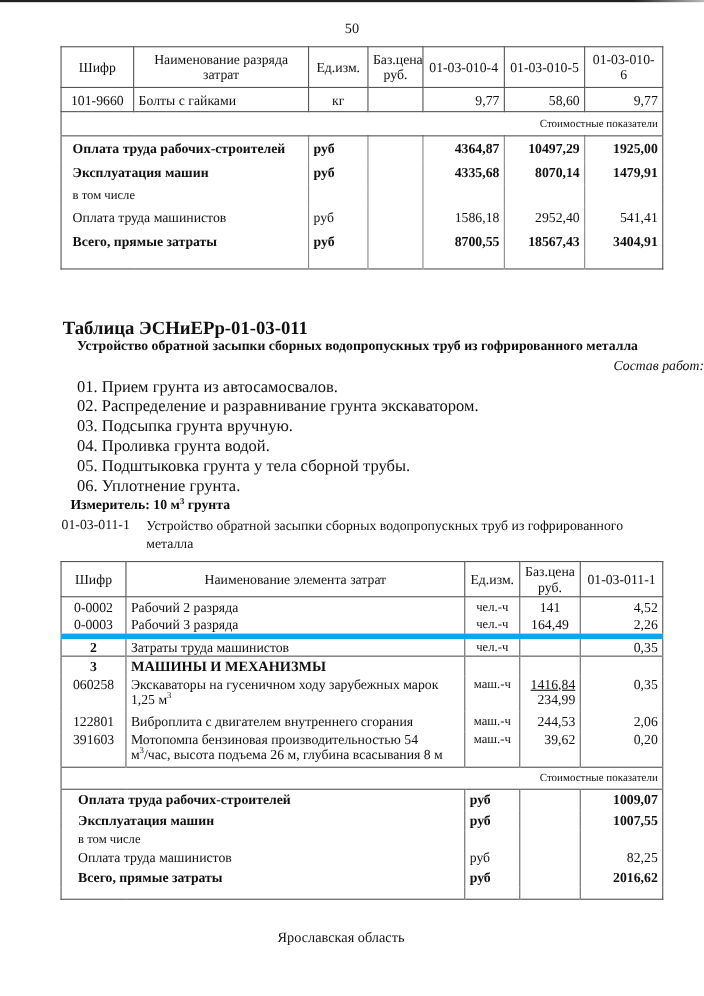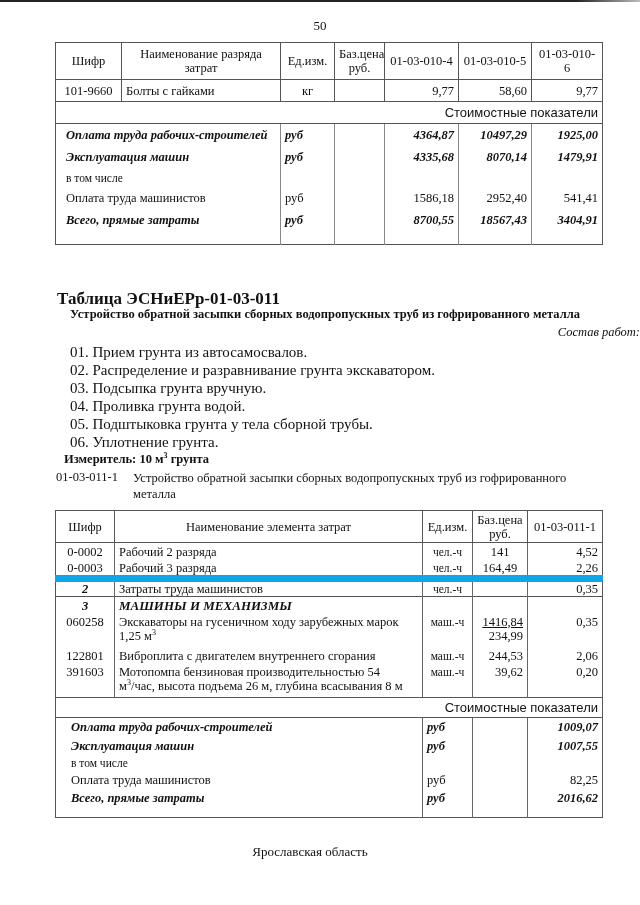--- a/index.html
+++ b/index.html
@@ -6,22 +6,22 @@
   body {
     width:640px; height:905px; background:#ffffff; position:relative; overflow:hidden;
     font-family:"Liberation Serif", "DejaVu Serif", serif; color:#111; font-size:12.5px;
   }
   .topline { position:absolute; left:0; top:0; width:640px; height:2px;
     background:linear-gradient(to right,#222 0,#222 90%,#bbb 100%); }
   .abs { position:absolute; }
   .page-num { left:0; width:640px; top:18px; text-align:center; font-size:13px; }
   table { border-collapse:collapse; position:absolute; table-layout:fixed; }
   td { padding:0 4px; vertical-align:middle; line-height:14px; }
-  .sans-note { font-family:Liberation Sans, sans-serif; font-size:13px; text-align:right; }
-  .b { font-weight:bold;font-style:italic; }
+  .sans-note { font-family:Liberation Serif, serif; font-size:10px; text-align:right; }
+  .b { font-weight:bold; }
   .r { text-align:right; }
   .c { text-align:center; }
   .bordered { border:1px solid #555; }
 
   
   #t1 { left:55px; top:42px; width:547px; border:1px solid #555; }
   #t1 td.h { border:1px solid #555; text-align:center; }
   #t1 .vl { border-left:1px solid #888; }
 
   
@@ -170,21 +170,21 @@
   </tr>
 
   <tr style="height:18px">
     <td class="c">0-0002</td>
     <td class="vl">Рабочий 2 разряда</td>
     <td class="c vl" style="font-size:11.5px;">чел.-ч</td>
     <td class="c vl">141</td>
     <td class="r vl"><span>4,52</span></td>
   </tr>
 
-  <tr style="height:18px;border-bottom:7px solid #0ea5e9;">
+  <tr style="height:18px;border-bottom:5px solid #0ea5e9;">
     <td class="c">0-0003</td>
     <td class="vl">Рабочий 3 разряда</td>
     <td class="c vl" style="font-size:11.5px;">чел.-ч</td>
     <td class="c vl">164,49</td>
     <td class="r vl">2,26</td>
   </tr>
 
   <tr style="height:18px;border-bottom:1px solid #555;">
     <td class="c b">2</td>
     <td class="vl">Затраты труда машинистов</td>

